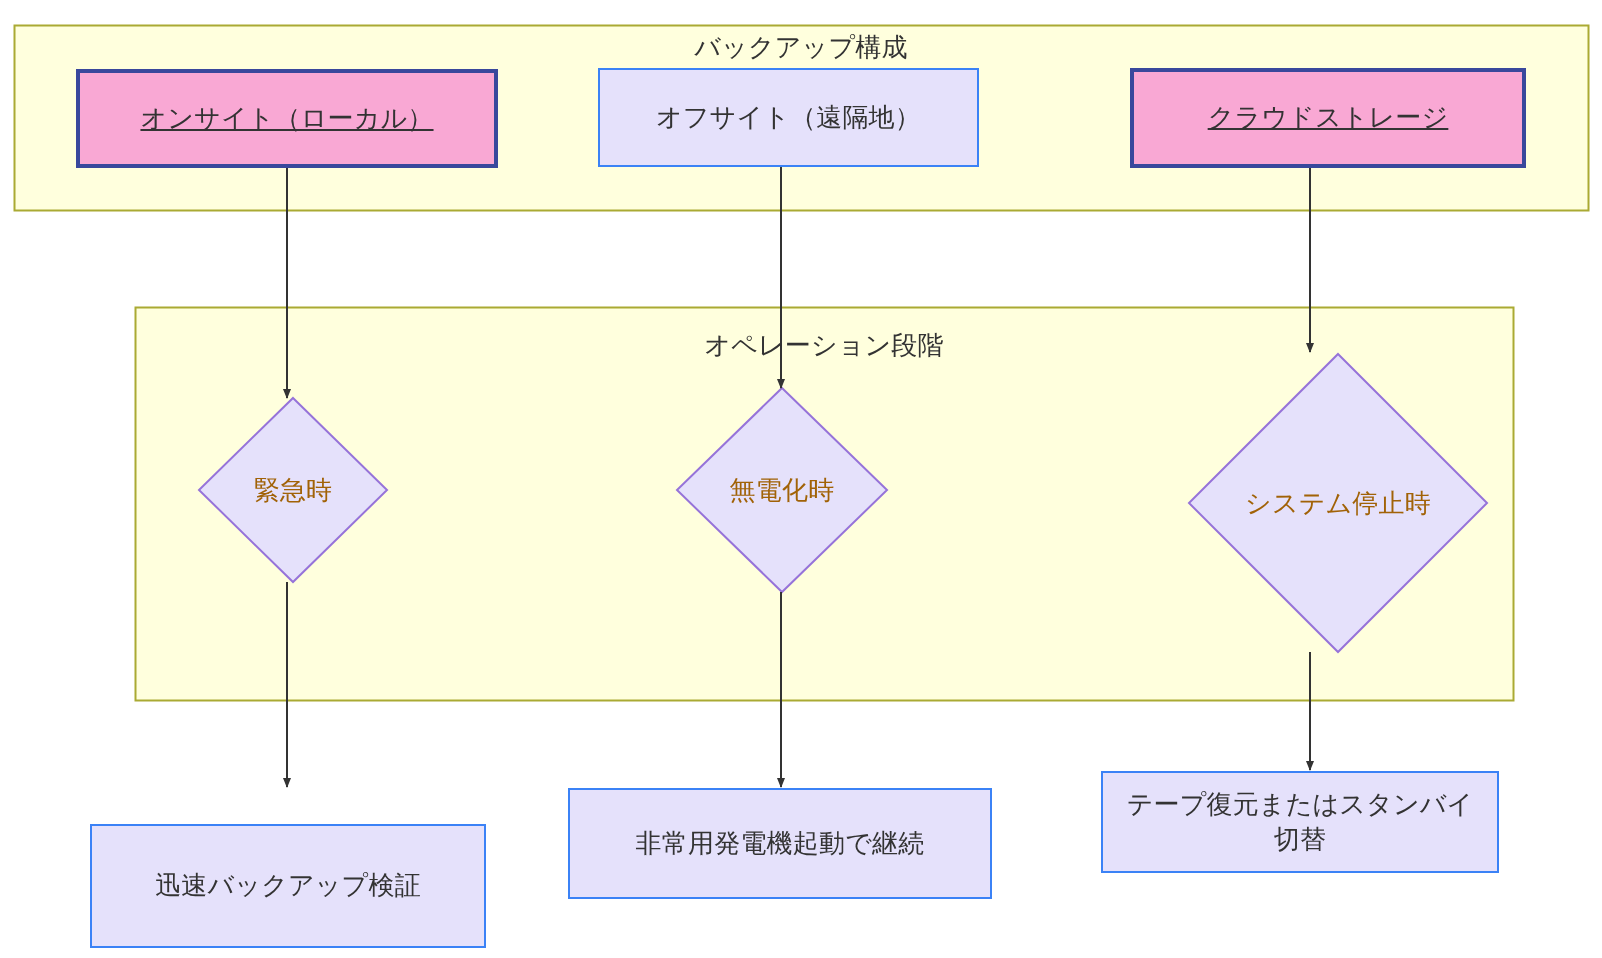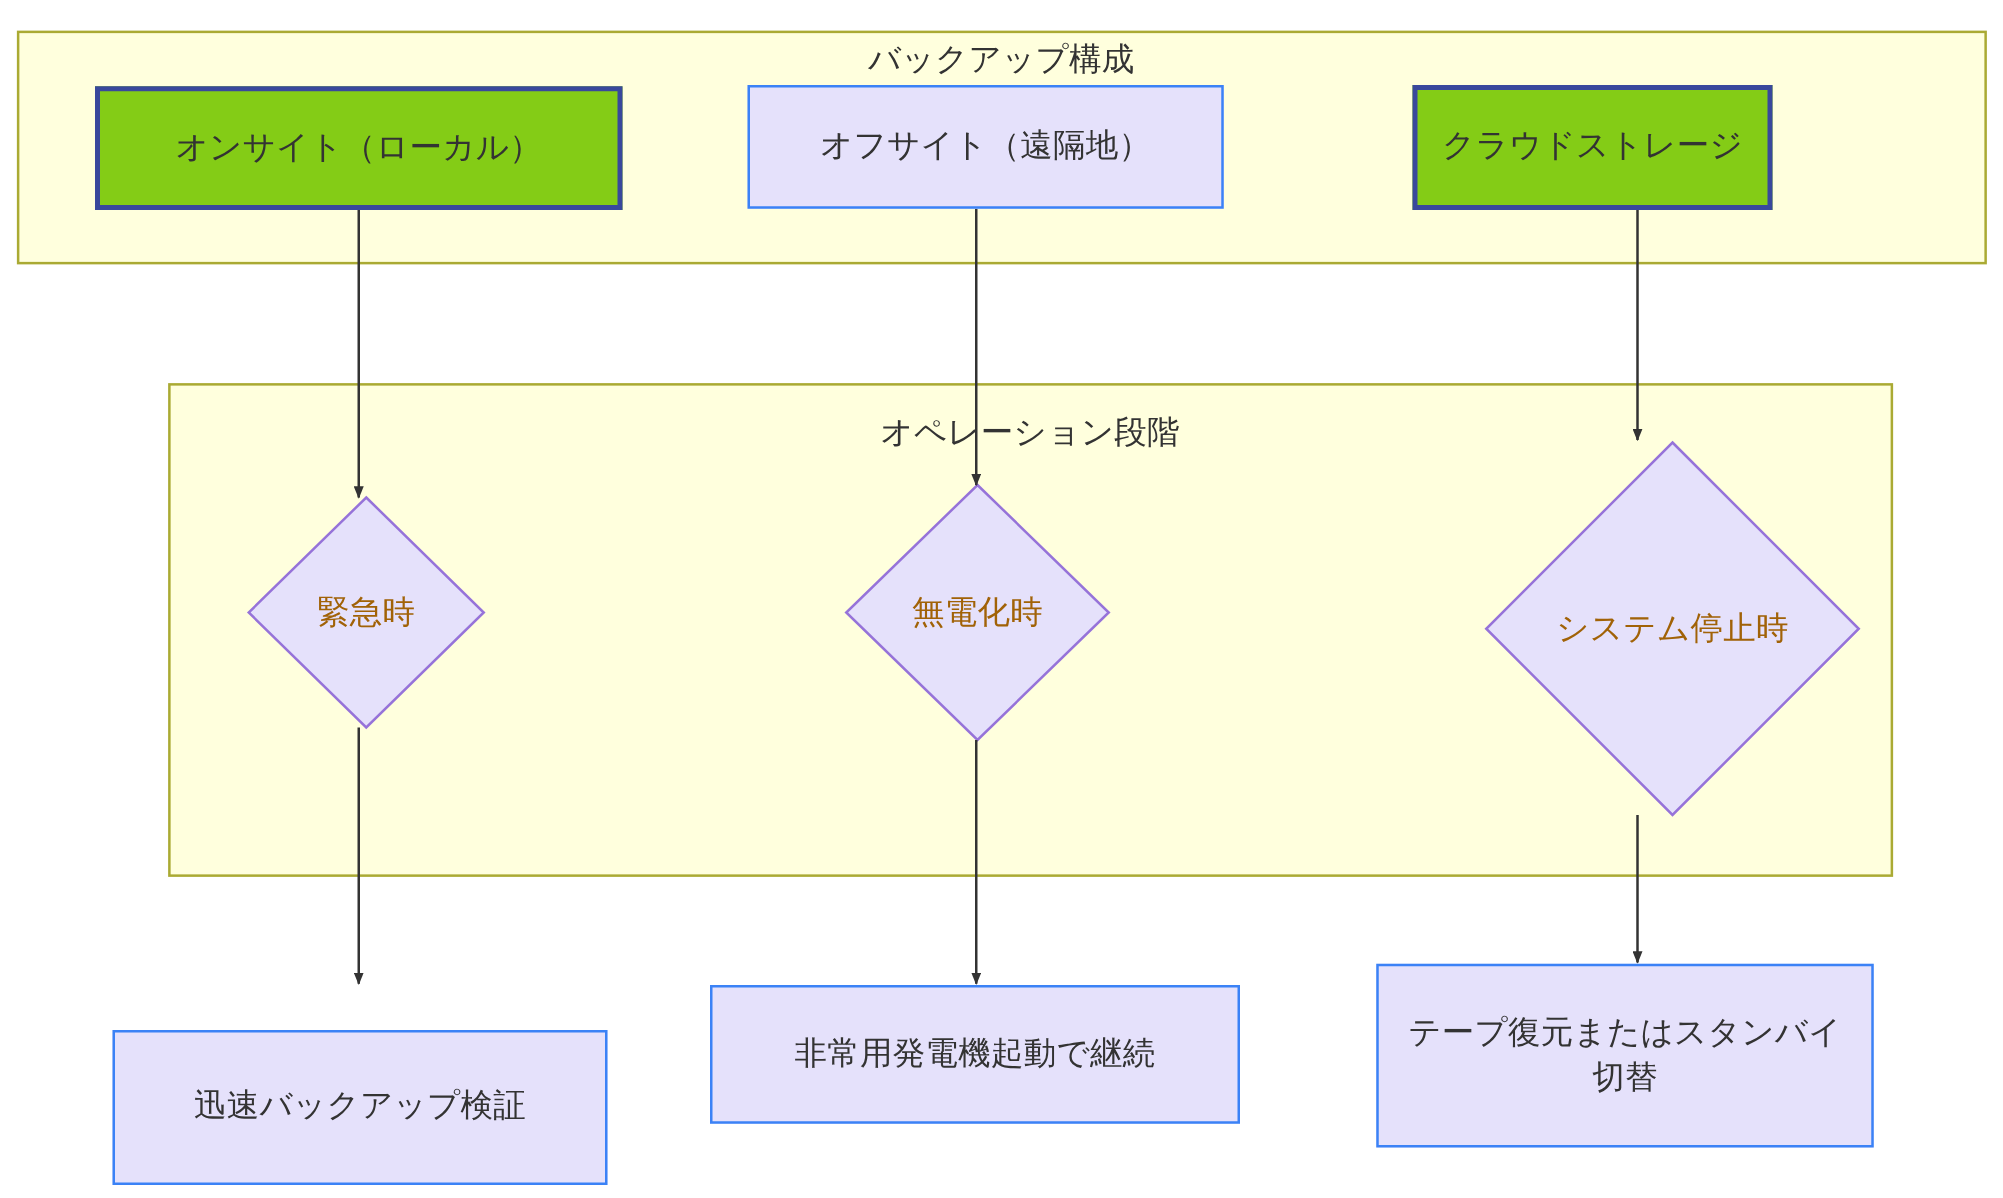--- a/index.html
+++ b/index.html
@@ -26,22 +26,23 @@
     display:flex;
     align-items:center;
     justify-content:center;
     text-align:center;
     font-size:26px;
     color:#333333;
     line-height:1.35;
     letter-spacing:0.2px;
   }
   .node.rect-strong{
-    background:#84cc16;
+    background:#f9a8d4;
     border:4px solid #39489c;
+    text-decoration:underline;
   }
   .node.rect-soft{
     background:#e5e1fb;
     border:2px solid #3b82f6;
   }
   .diamond-label{
     position:absolute;
     transform:translate(-50%,-50%);
     font-size:26px;
     color:#a16207;
@@ -82,30 +83,30 @@
 
   <div id="labels-layer">
       <div class="cluster-label" style="left: 801px; top: 30px; text-align: center;">バックアップ構成</div>
       <div class="cluster-label" style="left: 824px; top: 312px; margin-top: 16px;">オペレーション段階</div>
       <div class="node rect-strong" style="left: 76px; top: 69px; width: 422px; height: 99px;">
         <span>オンサイト（ローカル）</span>
       </div>
       <div class="node rect-soft" style="left: 598px; top: 68px; width: 381px; height: 99px;">
         <span>オフサイト（遠隔地）</span>
       </div>
-      <div class="node rect-strong" style="left: 1130px; top: 68px; width: 288px; height: 100px;">
+      <div class="node rect-strong" style="left: 1130px; top: 68px; width: 396px; height: 100px;">
         <span>クラウドストレージ</span>
       </div>
       <div class="diamond-label" style="left: 293px; top: 490px;">緊急時</div>
       <div class="diamond-label" style="left: 782px; top: 490px;">無電化時</div>
       <div class="diamond-label" style="left: 1338px; top: 503px;">システム停止時</div>
       <div class="node rect-soft" style="left: 90px; top: 824px; width: 396px; height: 124px; text-align: center;">
         <span>迅速バックアップ検証</span>
       </div>
       <div class="node rect-soft" style="left: 568px; top: 788px; width: 424px; height: 111px;">
         <span>非常用発電機起動で継続</span>
       </div>
-      <div class="node rect-soft" style="left: 1101px; top: 771px; width: 398px; height: 147px;">
+      <div class="node rect-soft" style="left: 1101px; top: 771px; width: 398px; height: 102px;">
         <span style="display: block; padding: 0px 18px;">テープ復元またはスタンバイ切替</span>
       </div>
     </div>
 
 </div>
 
 </body></html>

